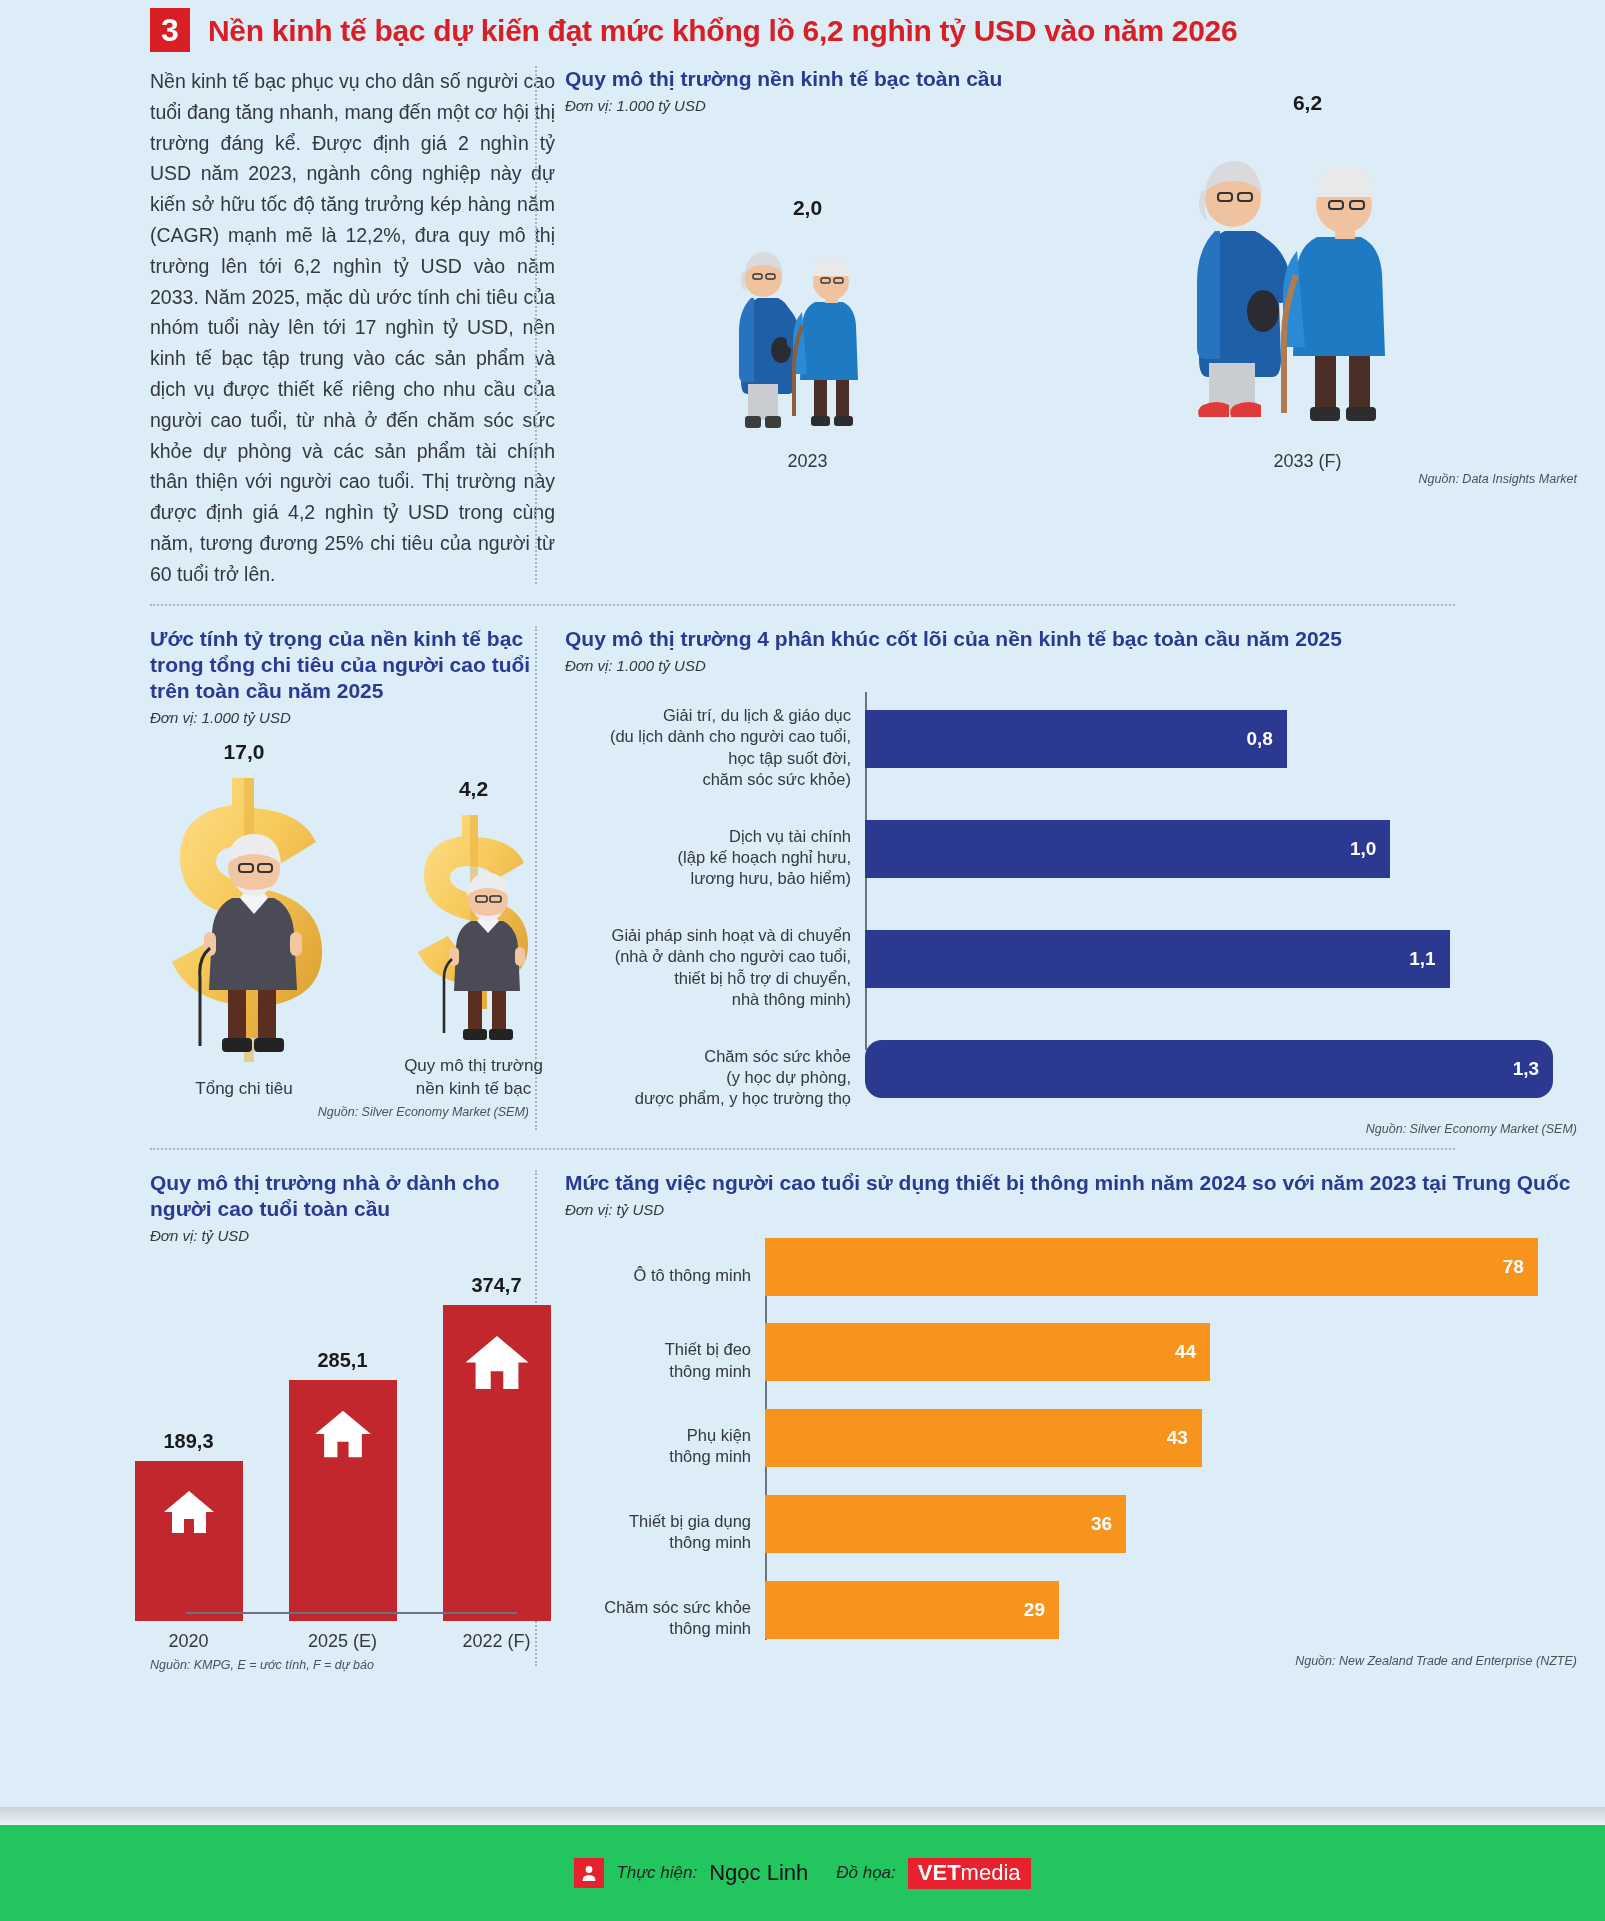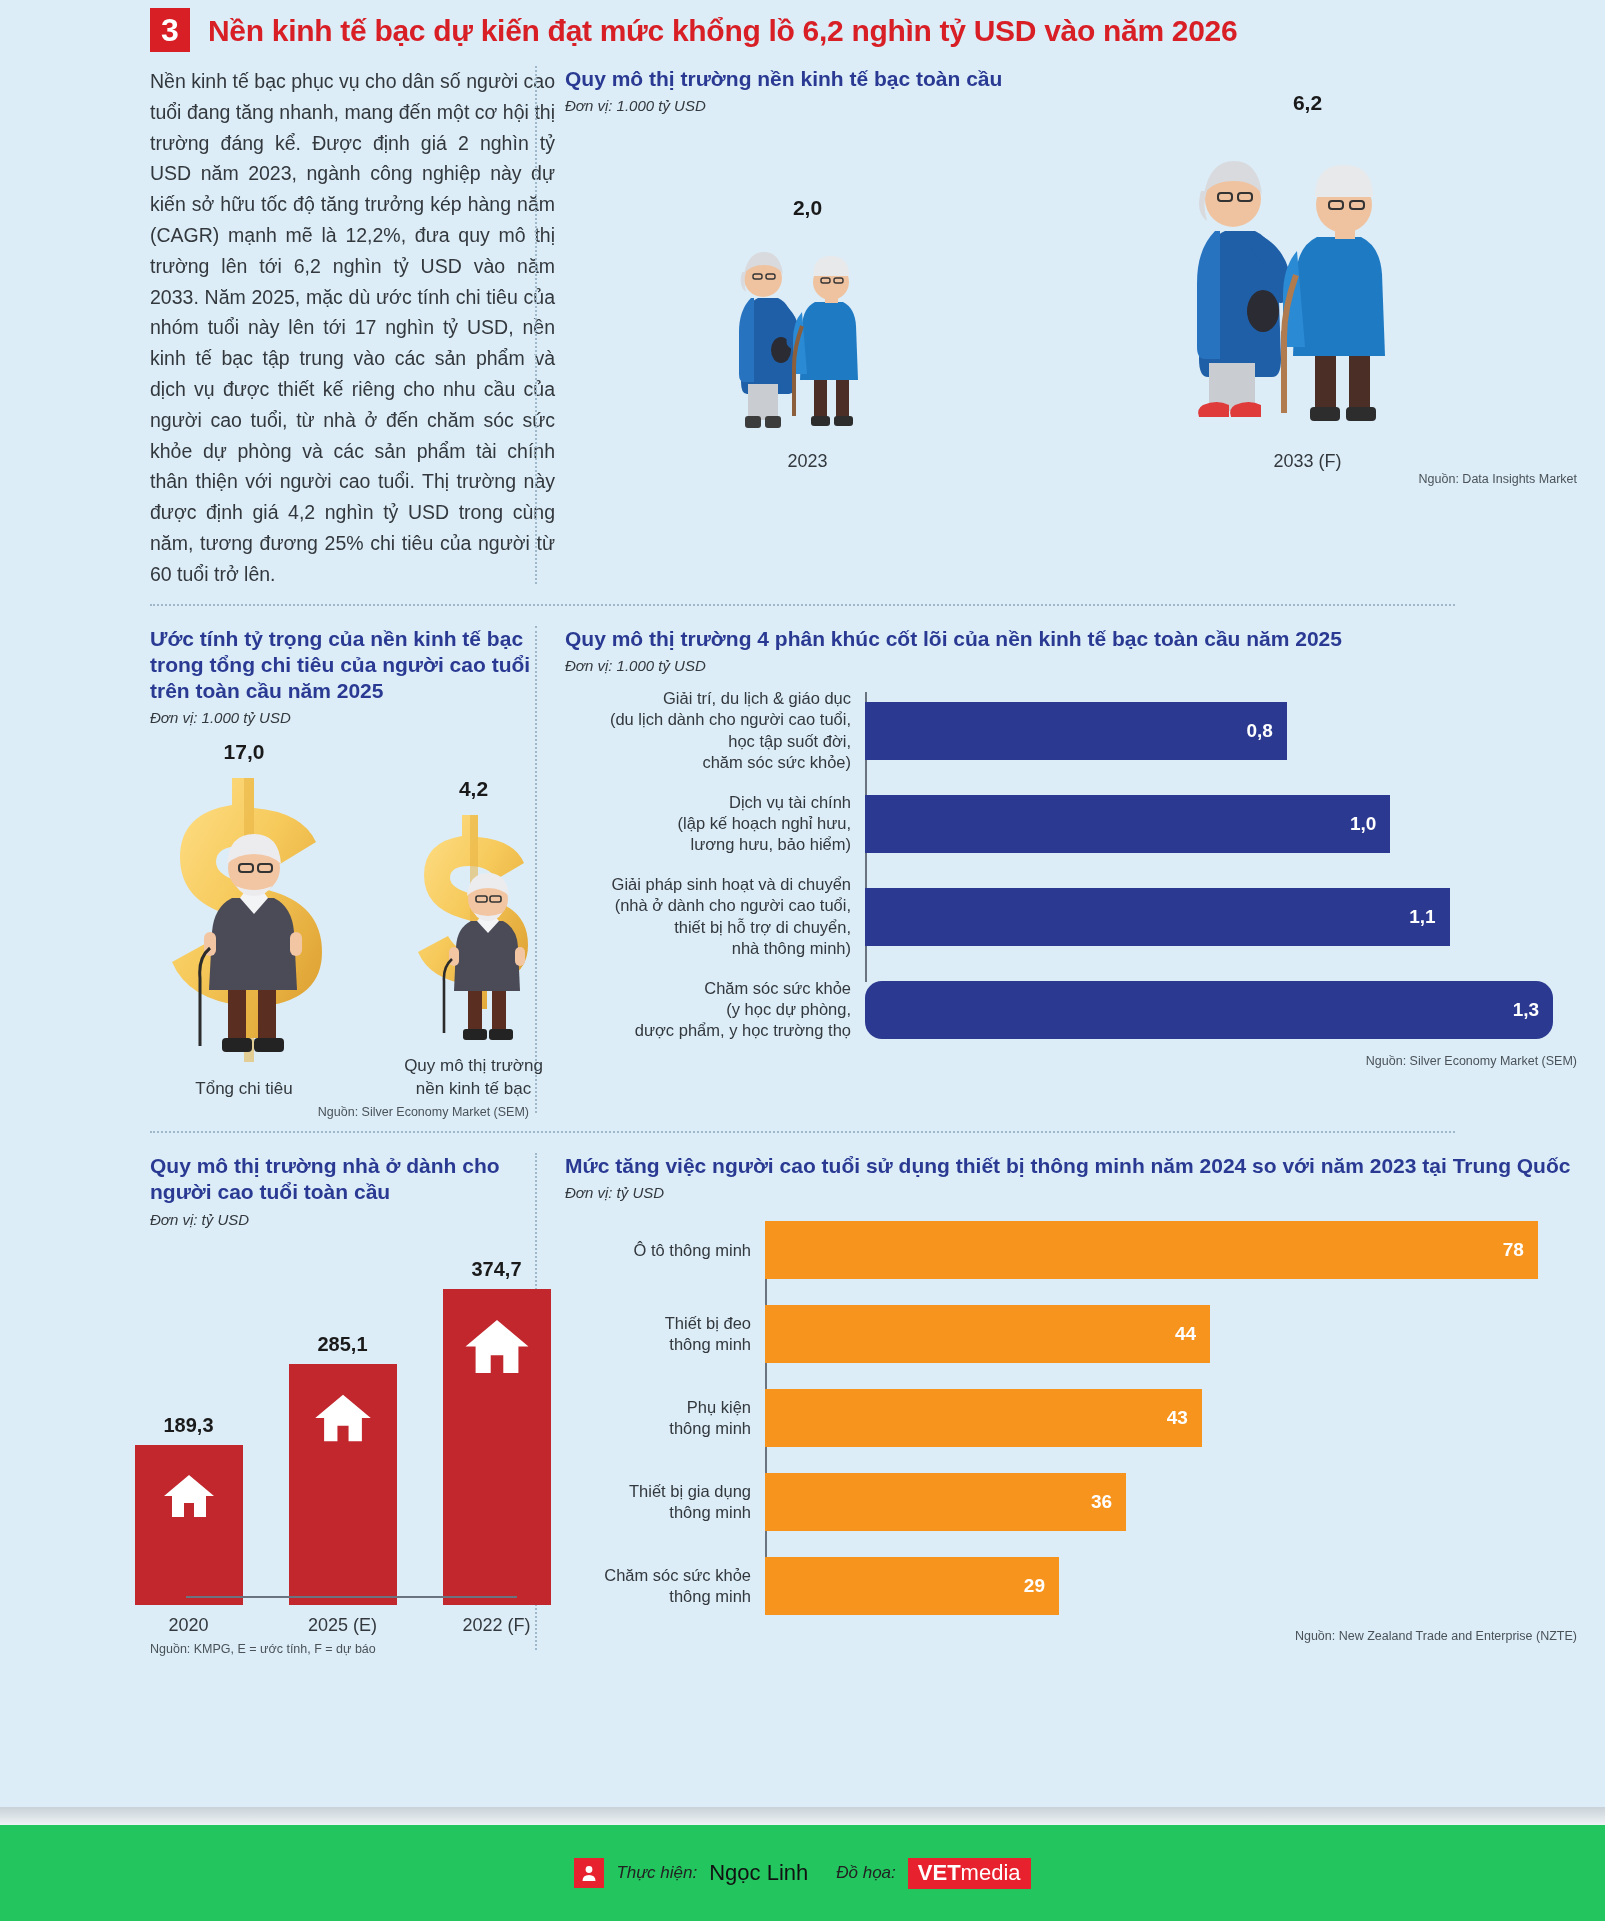--- a/index.html
+++ b/index.html
@@ -70,20 +70,21 @@
     margin-bottom: 5px;
   }
   .chart-unit {
     color: #33383d;
     font-size: 15px;
     font-style: italic;
     margin-bottom: 8px;
   }
   .source {
     font-size: 12.5px;
+    font-style: italic;
     color: #4a5258;
     text-align: right;
   }
 
   
   .sec1 { display: flex; justify-content: space-around; align-items: flex-end;
           height: 350px; padding: 0 20px; }
   .people-group { text-align: center; position: relative; }
   .big-value { font-size: 21px; font-weight: bold; color: #1a1a1a; margin-bottom: 6px; }
   .year-label { font-size: 18px; color: #33383d; margin-top: 10px; }
@@ -96,21 +97,21 @@
 
   
   .hbar-chart { position: relative; margin-top: 14px; }
   .hbar-axis {
     position: absolute; top: 0; bottom: 0;
     border-left: 2px solid #6a7480;
   }
   .hbar-row { display: flex; align-items: center; }
   .hbar-label {
     text-align: right; font-size: 16.5px; color: #33383d;
-    line-height: 1.3; padding-right: 14px;
+    line-height: 1.3; padding-right: 14px; margin-top: 17px;
   }
   .hbar-track { position: relative; flex: 1; }
   .hbar {
     height: 58px; display: flex; align-items: center; justify-content: flex-end;
     color: #ffffff; font-size: 19px; font-weight: bold; padding-right: 14px;
   }
   .hbar.blue { background: #2b3990; }
   .hbar.orange { background: #f7941e; }
 
   

